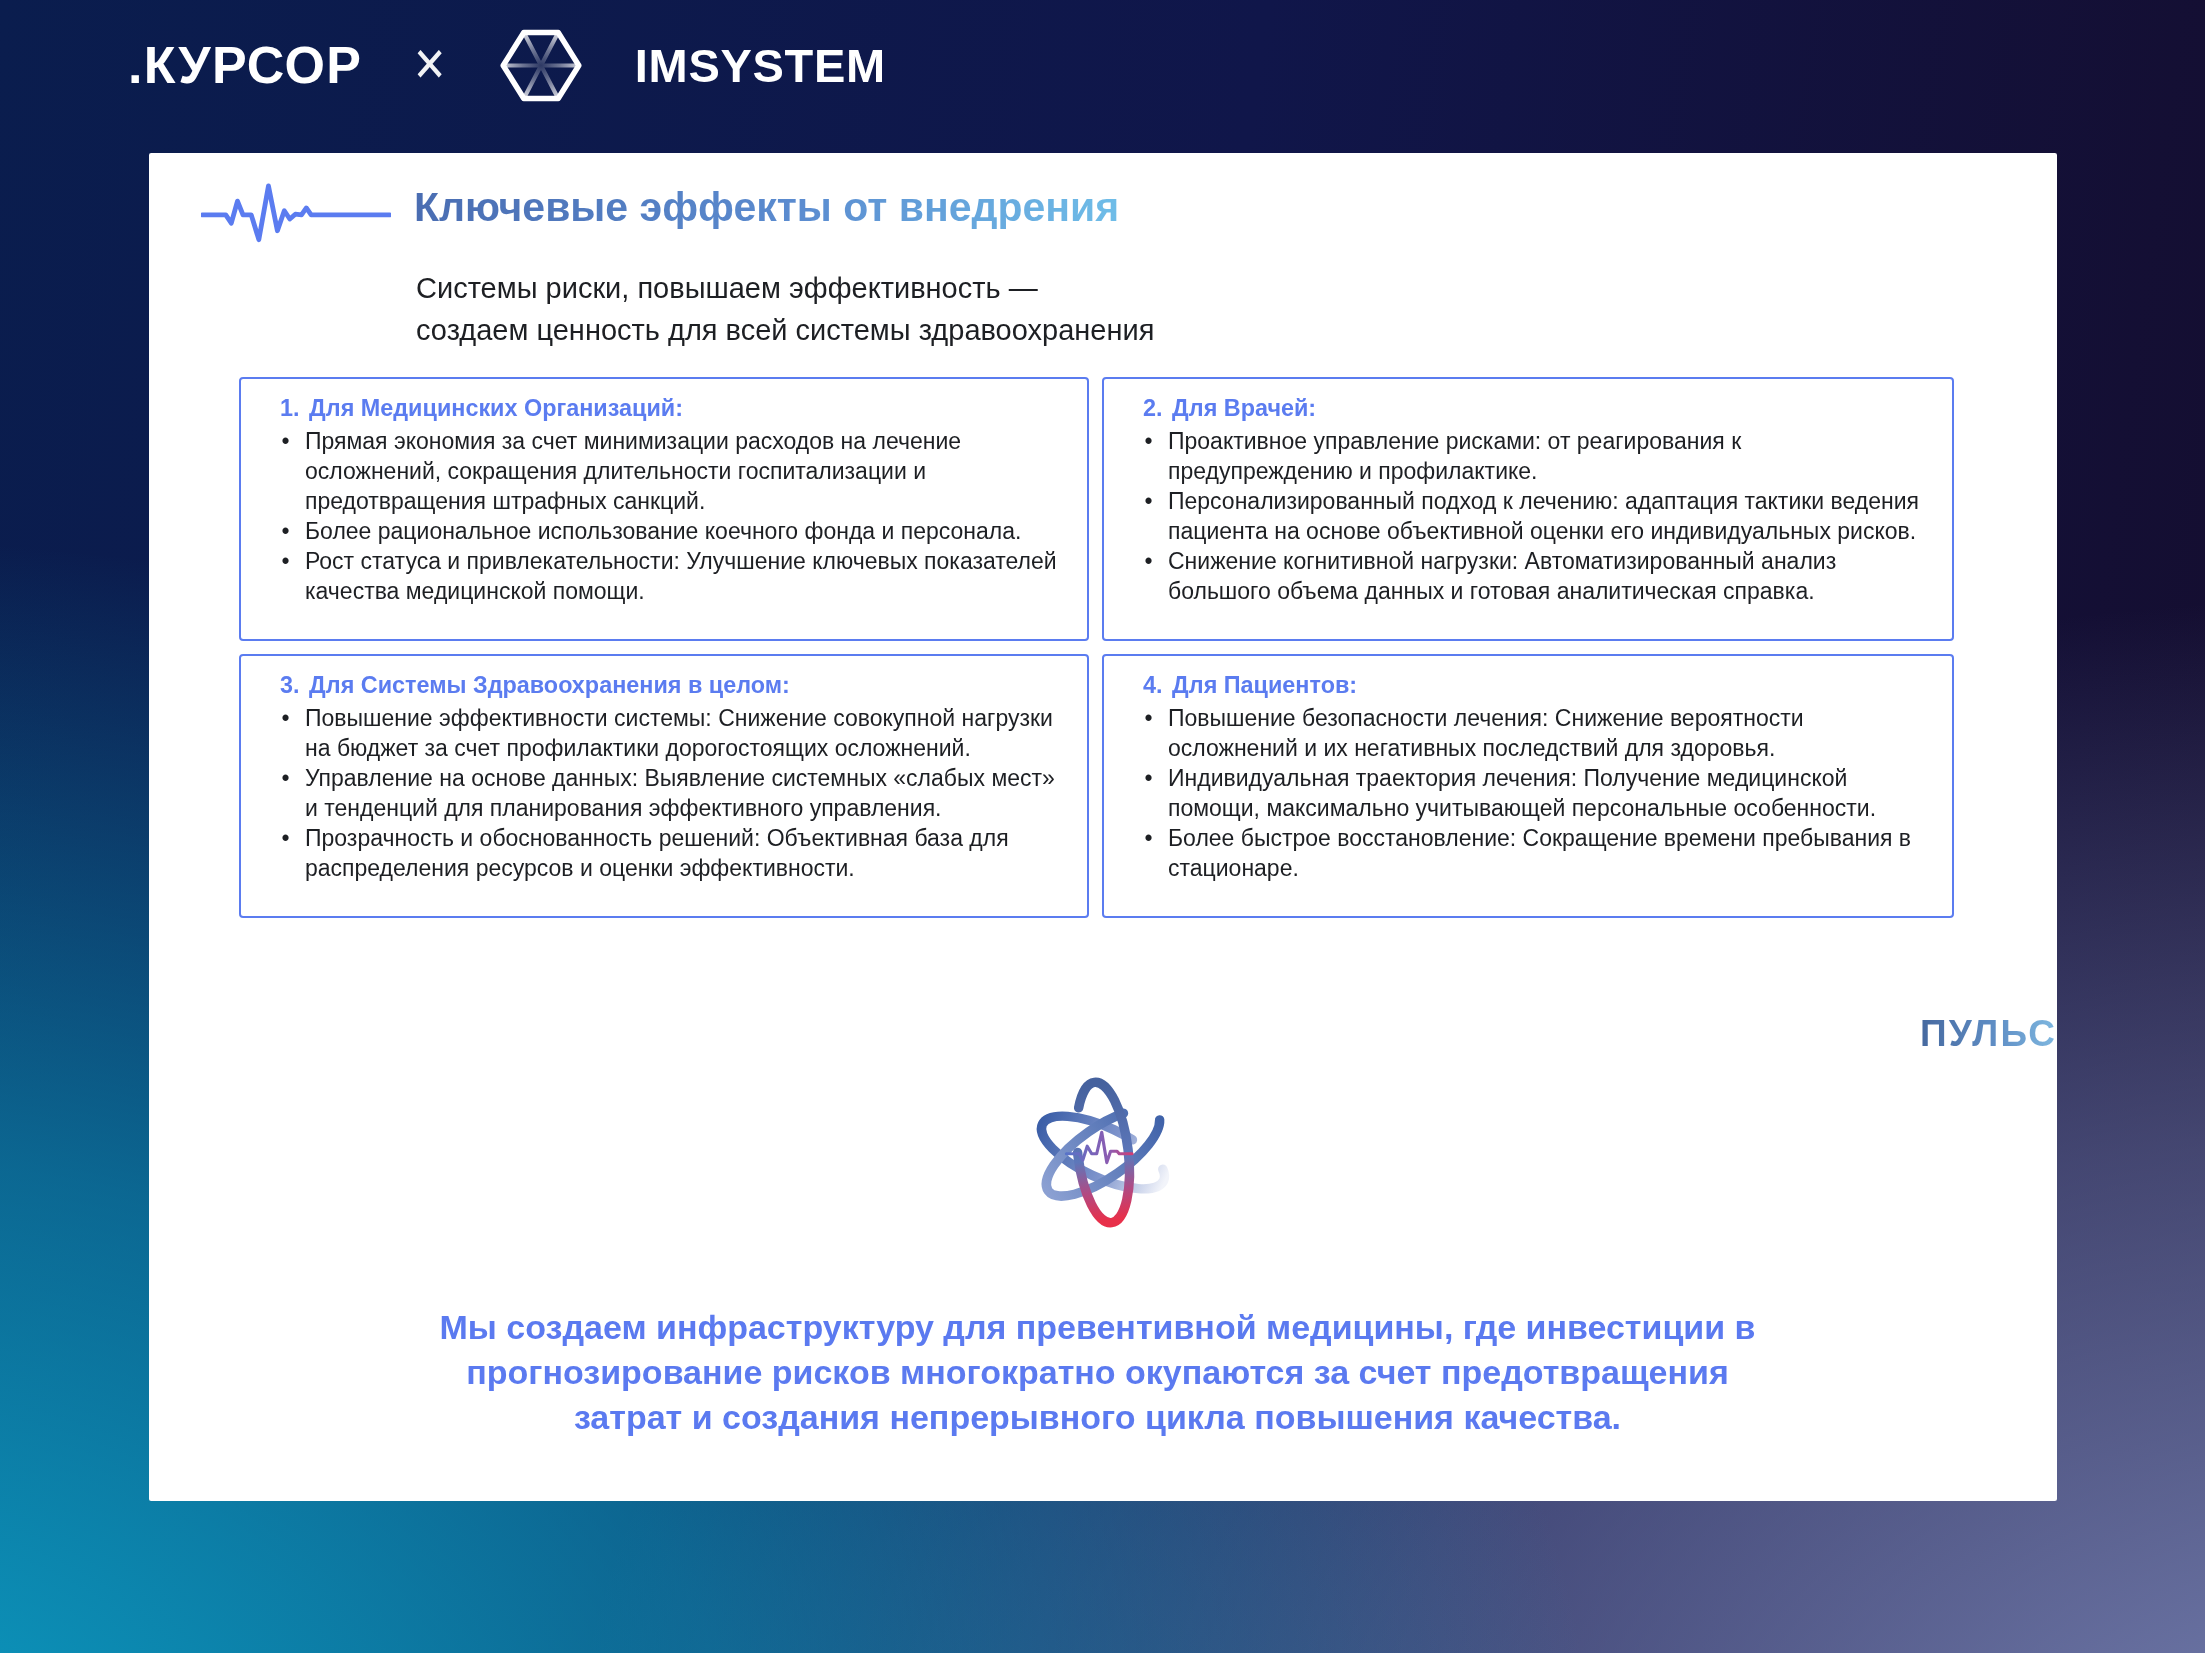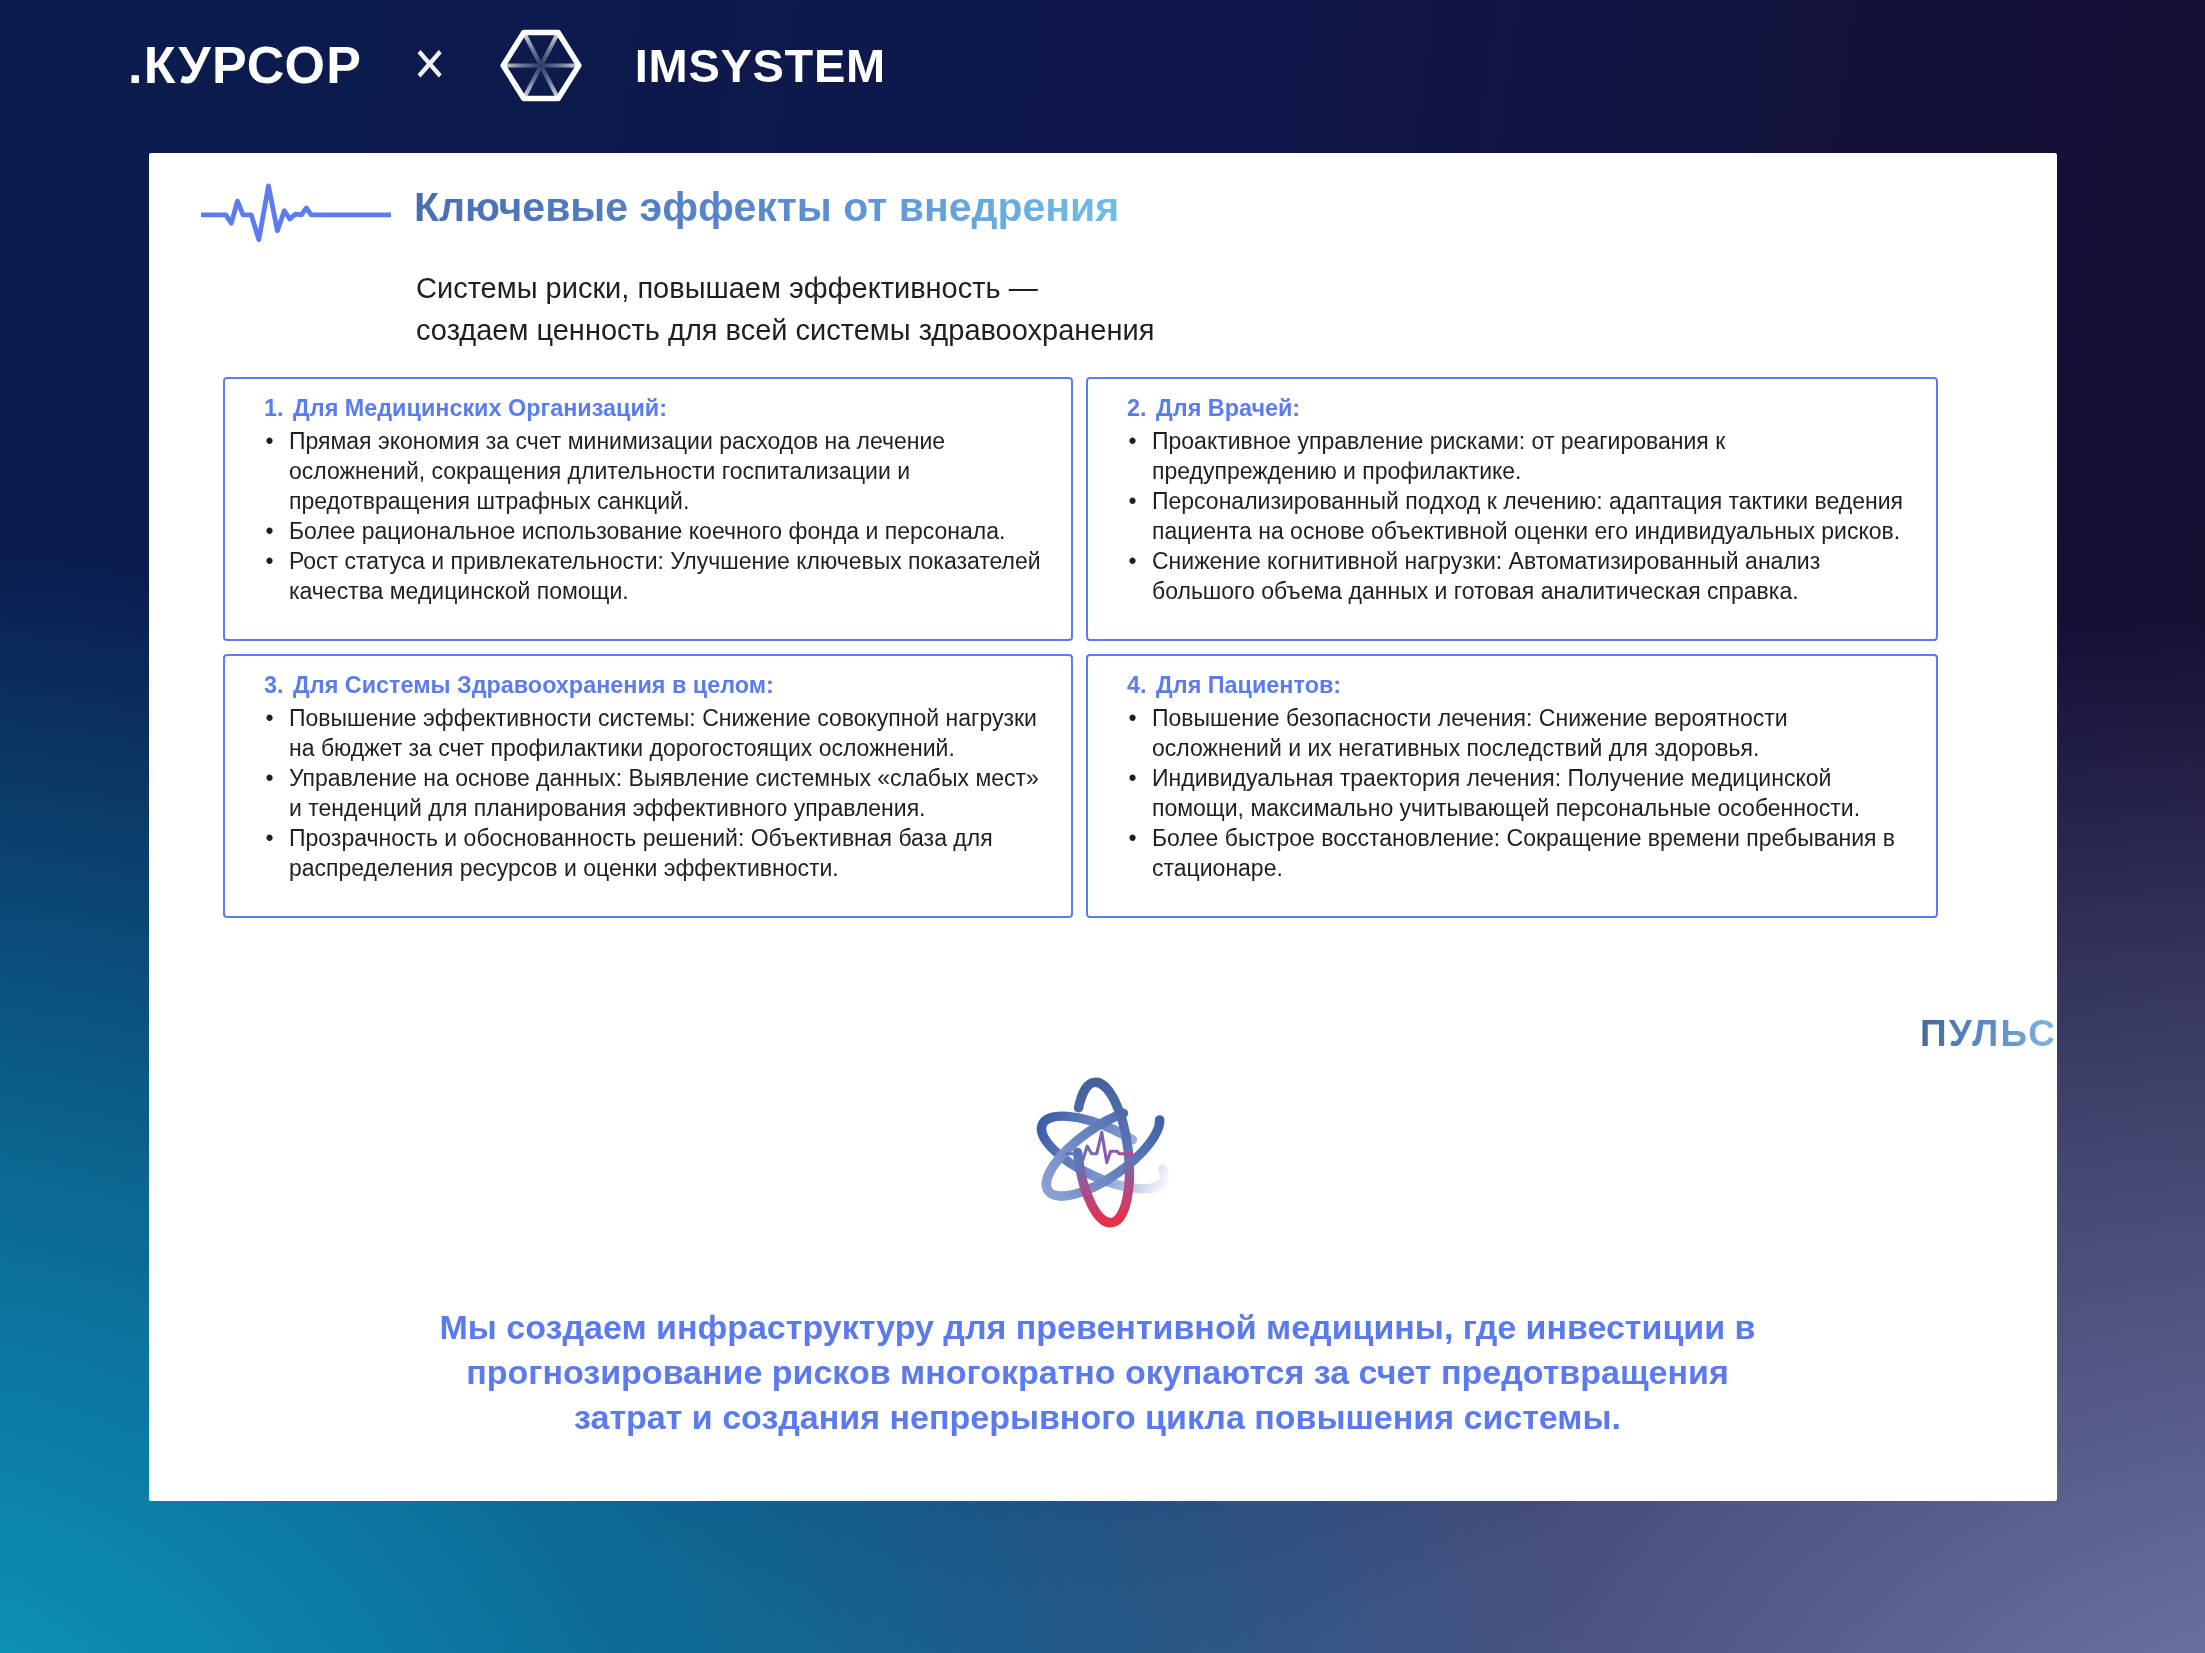--- a/index.html
+++ b/index.html
@@ -38,21 +38,21 @@
     background:linear-gradient(90deg,#4a6db2 0%, #5b8cd0 55%, #6fbde8 100%);
     -webkit-background-clip:text; background-clip:text; color:transparent;
   }
   .slide-subtitle{
     position:absolute; left:267px; top:114px;
     font-size:29px; line-height:42px; color:#1d1f23;
   }
 
   
   .grid{
-    position:absolute; left:74px; top:224px; width:1496px;
+    position:absolute; left:90px; top:224px; width:1496px;
     display:grid; grid-template-columns:850px 852px;
     column-gap:63px; row-gap:40px;
     grid-auto-rows:minmax(264px, auto);
     gap:13px;
   }
   .box{
     border:2.8px solid #5b7cf0; border-radius:4.1px; background:#ffffff;
     padding:13.8px 29px 15px 39px;
   }
   .box-head{ font-size:23.4px; font-weight:bold; color:#5b7cf0; line-height:30px; margin-bottom:3.4px; }
@@ -212,17 +212,17 @@
           <ellipse rx="112" ry="40" stroke="url(#orbA)" pathLength="100" stroke-dasharray="86 14" stroke-dashoffset="60"></ellipse>
         </g>
       </g>
       <polyline fill="none" stroke="url(#pulseG)" stroke-width="5" stroke-linecap="round" stroke-linejoin="round" points="-58,2 -38,2 -32,12 -25,-10 -18,2 -10,2 -2,-32 6,16 12,-2 22,-2 26,2 46,2"></polyline>
     </svg>
   </div>
 
   <div class="statement">
     <div>Мы создаем инфраструктуру для превентивной медицины, где инвестиции в</div>
     <div>прогнозирование рисков многократно окупаются за счет предотвращения</div>
-    <div>затрат и создания непрерывного цикла повышения системы.</div>
+    <div>затрат и создания непрерывного цикла повышения качества.</div>
   </div>
 
 </div>
 
 
 </body></html>

